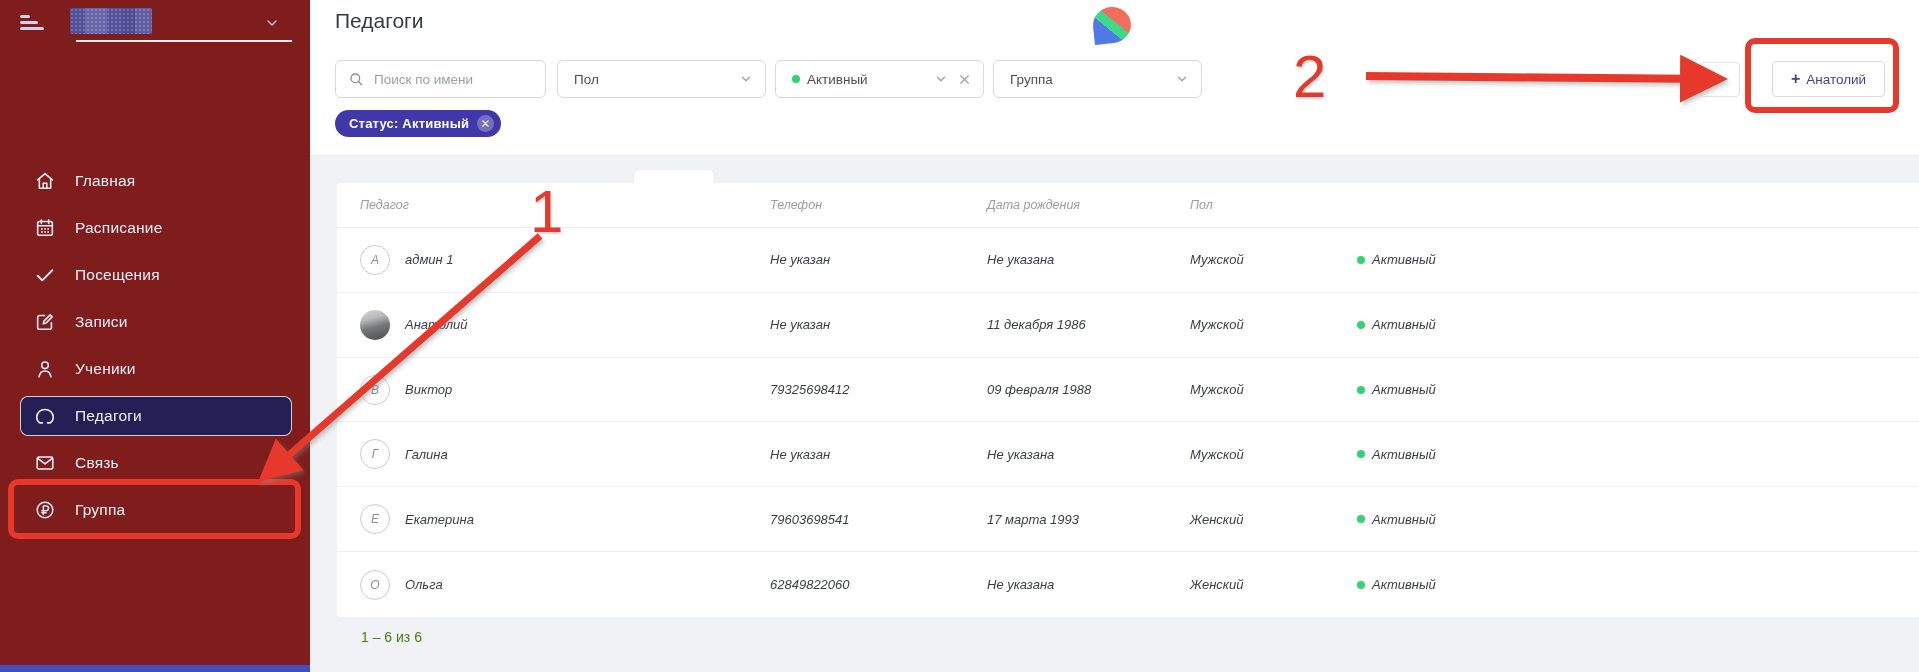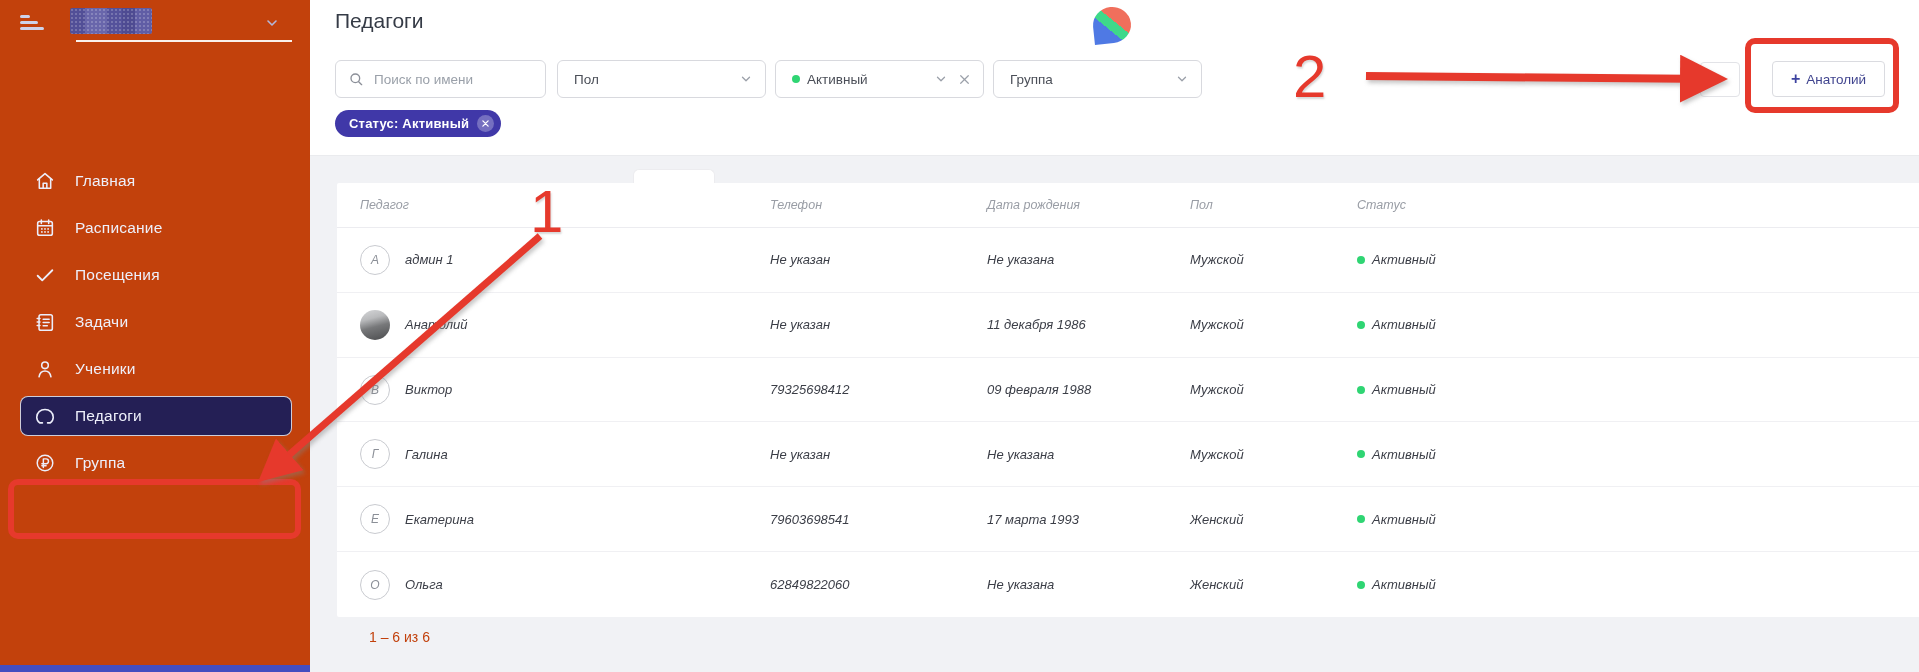--- a/index.html
+++ b/index.html
@@ -1,20 +1,20 @@
 <!DOCTYPE html>
 <html><head>
 <meta charset="utf-8">
 <style>
   html,body{margin:0;padding:0;background:#e8e9ec;}
   .app{position:relative;width:1919px;height:672px;overflow:hidden;
        font-family:"Liberation Sans",sans-serif;background:#f1f2f5;}
 
   
-  .sidebar{position:absolute;left:0;top:0;width:310px;height:672px;background:#c2410c;}
+  .sidebar{position:absolute;left:0;top:0;width:310px;height:672px;background:#7f1d1d;}
   .hamburger{position:absolute;left:20px;top:15px;width:26px;height:18px;cursor:pointer;}
   .hamburger i{display:block;height:2.6px;background:#ced2ea;border-radius:2px;margin-bottom:3.6px;}
   .hamburger i:nth-child(1){width:10px;}
   .hamburger i:nth-child(2){width:18px;}
   .hamburger i:nth-child(3){width:24px;}
   .logo-blur{position:absolute;left:70px;top:8px;width:82px;height:26px;border-radius:2px;
     background-image:
       radial-gradient(rgba(255,255,255,.20) 1px, transparent 1.3px),
       linear-gradient(90deg,#524f97 0 18%,#6966ab 18% 45%,#55529b 45% 63%,#4e4b92 63% 79%,#605da5 79% 100%);
     background-size:4px 4px,100% 100%;filter:blur(.4px);}
@@ -87,21 +87,21 @@
   .name-cell{display:flex;align-items:center;}
   .avatar{width:30px;height:30px;border-radius:50%;border:1px solid #c9cbd0;box-sizing:border-box;
     display:flex;align-items:center;justify-content:center;font-size:12px;color:#8b8f97;flex:0 0 30px;}
   .avatar.photo{border:none;
     background:linear-gradient(165deg,#d6d7d9 0%,#b9babc 30%,#77787a 55%,#4a4b4d 100%);}
   .tname{margin-left:15px;}
   .status-cell{display:flex;align-items:center;}
   .actions{display:flex;align-items:center;gap:17px;padding-left:38px;}
   .act{width:17px;height:17px;color:#9096a0;cursor:pointer;}
   .act svg{width:17px;height:17px;display:block;}
-  .pagination{position:absolute;left:369px;top:629px;font-size:14px;color:#c2410c;}
+  .pagination{position:absolute;left:361px;top:629px;font-size:14px;color:#4d7c0f;}
 
   
   .anno{position:absolute;inset:0;pointer-events:none;z-index:50;}
   .anno-box{position:absolute;box-sizing:border-box;border:6px solid #e6392c;border-radius:10px;}
   .box-teachers{left:8px;top:479px;width:293px;height:60px;}
   .box-add{left:1745px;top:38px;width:154px;height:75px;}
   .anno-digit{position:absolute;color:#e6392c;font-size:60px;line-height:1;font-weight:400;
     text-shadow:1px 2px 2px rgba(140,140,140,.35);}
   .digit-1{left:530px;top:182px;}
   .digit-2{left:1293px;top:47px;}
@@ -157,43 +157,51 @@
           <span class="nav-icon">
             <svg viewBox="0 0 24 24" fill="none" stroke="currentColor" stroke-width="2" stroke-linecap="round" stroke-linejoin="round">
               <path d="M4 12.8l5 5L20 6.8"></path>
             </svg>
           </span>
           <span class="nav-label">Посещения</span>
         </div>
         <div class="nav-item">
           <span class="nav-icon">
             <svg viewBox="0 0 24 24" fill="none" stroke="currentColor" stroke-width="1.7" stroke-linecap="round" stroke-linejoin="round">
-              <rect x="5.5" y="4" width="14.5" height="17" rx="2"></rect>
-              <path d="M3.5 8.2h3M3.5 12h3M3.5 15.8h3"></path>
-              <path d="M10 9h6.5M10 12.5h6.5M10 16h4.5"></path>
-            </svg>
-          </span>
-          <span class="nav-label">Задачи</span>
+              <path d="M19 12.5V18a2 2 0 0 1-2 2H6a2 2 0 0 1-2-2V7a2 2 0 0 1 2-2h5.5"></path>
+              <path d="M17.6 4.2l2.2 2.2L13 13.2l-2.9.7.7-2.9z"></path>
+            </svg>
+          </span>
+          <span class="nav-label">Записи</span>
         </div>
         <div class="nav-item">
           <span class="nav-icon">
             <svg viewBox="0 0 24 24" fill="none" stroke="currentColor" stroke-width="1.7" stroke-linecap="round" stroke-linejoin="round">
               <circle cx="12" cy="8" r="3.6"></circle>
               <path d="M5.5 20.5c.8-4.2 3.4-6.3 6.5-6.3s5.7 2.1 6.5 6.3"></path>
             </svg>
           </span>
           <span class="nav-label">Ученики</span>
         </div>
         <div class="nav-item selected">
           <span class="nav-icon">
             <svg viewBox="0 0 24 24" fill="none" stroke="currentColor" stroke-width="1.7" stroke-linecap="round" stroke-linejoin="round">
               <path d="M9.2 19.5H6.2c-1.95-1.5-3.2-3.7-3.2-6.2C3 8.4 7 5 12 5s9 3.4 9 8.3c0 2.5-1.25 4.7-3.2 6.2h-3"></path>
             </svg>
           </span>
           <span class="nav-label">Педагоги</span>
+        </div>
+        <div class="nav-item">
+          <span class="nav-icon">
+            <svg viewBox="0 0 24 24" fill="none" stroke="currentColor" stroke-width="1.7" stroke-linecap="round" stroke-linejoin="round">
+              <rect x="3.5" y="5.5" width="17" height="13" rx="1.6"></rect>
+              <path d="M4.5 7.2l7.5 5.8 7.5-5.8"></path>
+            </svg>
+          </span>
+          <span class="nav-label">Связь</span>
         </div>
         <div class="nav-item">
           <span class="nav-icon">
             <svg viewBox="0 0 24 24" fill="none" stroke="currentColor" stroke-width="1.6" stroke-linecap="round" stroke-linejoin="round">
               <circle cx="12" cy="12" r="8.5"></circle>
               <path d="M10.2 16.8V7.5h3a2.6 2.6 0 0 1 0 5.2H8.6"></path>
               <path d="M8.6 15h4.6"></path>
             </svg>
           </span>
           <span class="nav-label">Группа</span>
@@ -267,21 +275,20 @@
     </button>
   </div>
 
   <div class="tab-ghost"></div>
   <section class="card">
     <header class="grid thead">
       <div>Педагог</div>
       <div>Телефон</div>
       <div>Дата рождения</div>
       <div>Пол</div>
-      <div>Статус</div>
       <div></div>
     </header>
     <div id="tbody">
     <div class="grid trow">
       <div class="name-cell">
         <span class="avatar">А</span>
         <span class="tname">админ 1</span>
       </div>
       <div class="cell-phone">Не указан</div>
       <div class="cell-dob">Не указана</div>

